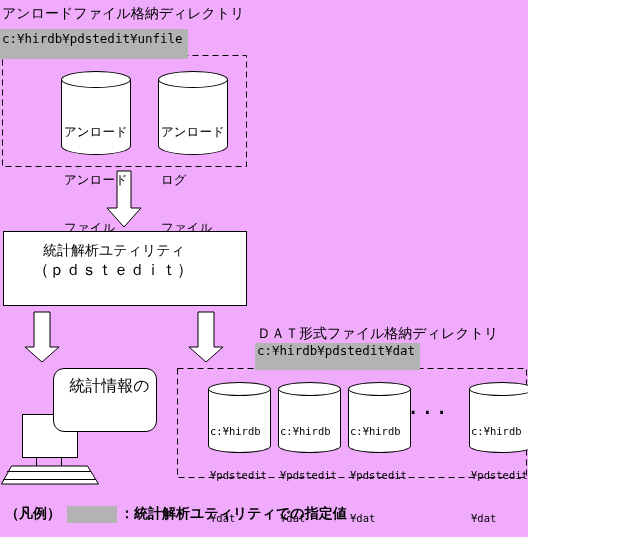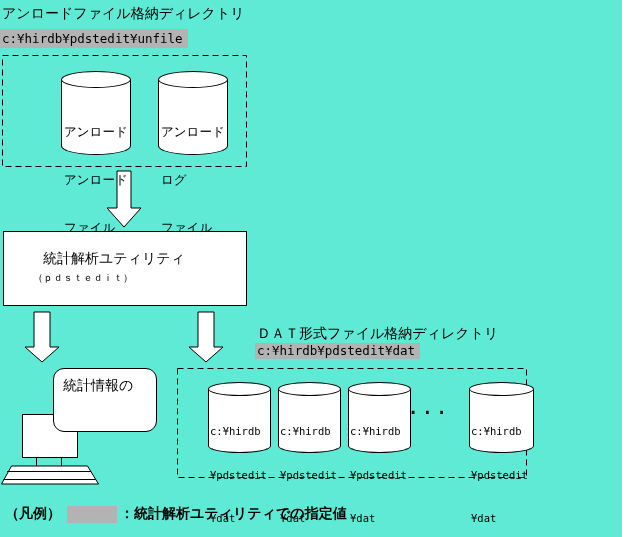--- a/index.html
+++ b/index.html
@@ -1,57 +1,57 @@
 <!DOCTYPE html>
 <html><head>
 <meta charset="utf-8">
 <style>
   html, body { margin: 0; padding: 0; background: #ffffff; }
   .stage {
     position: relative;
-    width: 622px;
+    width: 528px;
     height: 537px;
-    background: #5eead4;
+    background: #f0abfc;
     overflow: hidden;
     font-family: "Liberation Sans", "DejaVu Sans", sans-serif;
     color: #000000;
   }
   .abs { position: absolute; }
   .jp-title { font-size: 14px; line-height: 18px; white-space: pre; }
   .mono { font-family: "DejaVu Sans Mono", "Liberation Mono", monospace; }
   .hl {
     background: #b3b3b3;
     font-size: 12.5px;
     line-height: 19px;
-    padding: 0 5px 0 2px;
+    padding: 0 5px 11px 2px;
     white-space: pre;
   }
   #svg-layer { position: absolute; left: 0; top: 0; z-index: 1; }
 
   
   .solid-box {
     position: absolute;
     border: 1px solid #000000;
     background: #ffffff;
     box-sizing: border-box;
     z-index: 2;
   }
-  #utility-box { left: 3px; top: 231px; width: 244px; height: 75px; padding-top: 16px; }
+  #utility-box { left: 3px; top: 231px; width: 244px; height: 75px; padding-top: 8px; }
   #utility-box .l1 { margin-left: 39px; font-size: 14px; line-height: 20px; white-space: pre; }
-  #utility-box .l2 { margin-left: 29px; font-size: 10px; line-height: 20px; white-space: pre; }
+  #utility-box .l2 { margin-left: 29px; font-size: 16px; line-height: 20px; white-space: pre; }
 
   
   #result-bubble {
     position: absolute;
     left: 53px; top: 368px; width: 104px; height: 64px;
     border: 1px solid #000000; border-radius: 11px;
     background: #ffffff; box-sizing: border-box;
     padding: 7px 0 0 9px; z-index: 3;
   }
-  #result-bubble div { font-size: 14px; line-height: 19px; white-space: pre; }
+  #result-bubble div { font-size: 16px; line-height: 19px; white-space: pre; text-align: center; }
 
   
   .cyl { position: absolute; z-index: 2; margin-left: 21px; }
   .cyl .cyl-top {
     position: absolute; left: 0; right: 0; top: 0;
     border: 1px solid #000000; border-radius: 50%;
     background: #ffffff; box-sizing: border-box; z-index: 2;
   }
   .cyl .cyl-body {
     position: absolute; left: 0; right: 0; bottom: 0;

